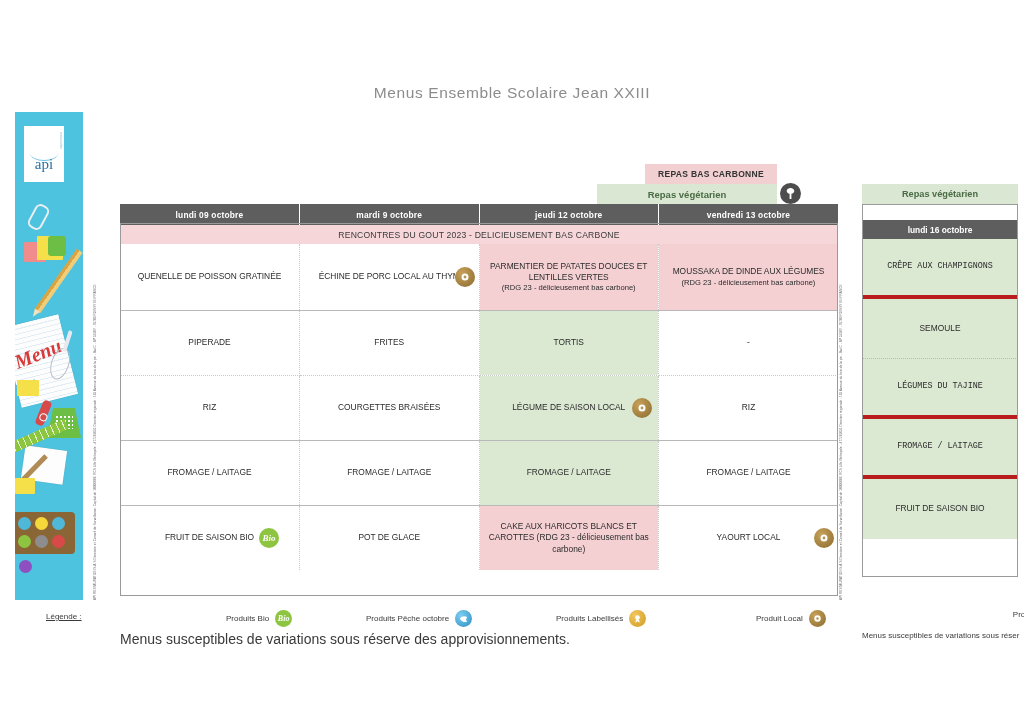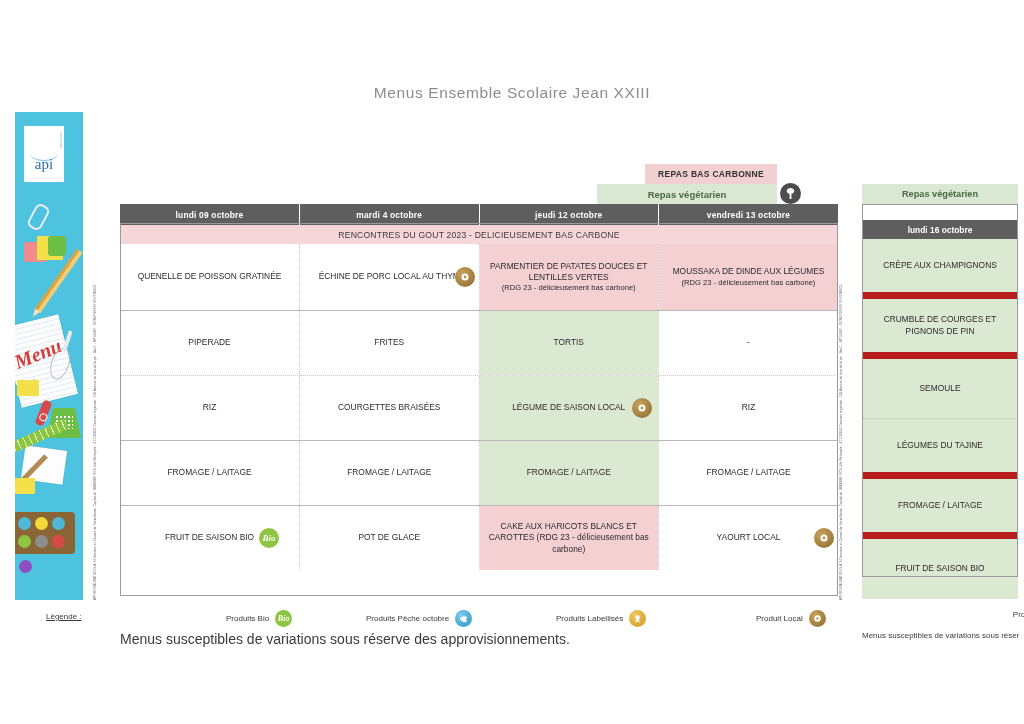--- a/index.html
+++ b/index.html
@@ -188,21 +188,21 @@
   }
   .side .day{
     height:19px;background:#5e5e5e;color:#fff;font-size:8.4px;font-weight:bold;
     display:flex;align-items:center;justify-content:center;margin-top:16px;
   }
   .side .cell{
     height:60px;background:#dbe8d2;display:flex;align-items:center;
     justify-content:center;text-align:center;font-size:8.4px;line-height:1.35;
     border-bottom:1px dotted #b2bfa9;padding:0 8px;box-sizing:border-box;
   }
-  .side .cell.solid{border-bottom:7px solid #b91c1c;}
+  .side .cell.solid{border-bottom:4px solid #b91c1c;font-family:Liberation Mono, monospace;}
   .side .cell:last-child{border-bottom:none;}
   .side-outline{
     position:absolute;left:862px;top:204px;width:156px;height:373px;
     border:1px solid #9a9a9a;box-sizing:border-box;pointer-events:none;
   }
 
   
   .legend{
     position:absolute;left:46px;top:606px;width:800px;height:36px;
   }
@@ -288,21 +288,21 @@
             <path d="M12 2c4 0 7 2.6 7 5.6 0 2.6-2.3 4.6-5.3 5V22h-3.4v-9.4C7.3 12.2 5 10.2 5 7.6 5 4.6 8 2 12 2z" fill="#ffffff"></path>
           </svg>
         </span>
       </div>
     </div>
 
     <table class="tbl">
       <thead>
         <tr>
           <th class="day">lundi 09 octobre</th>
-          <th class="day">mardi 4 octobre</th>
+          <th class="day">mardi 9 octobre</th>
           <th class="day">jeudi 12 octobre</th>
           <th class="day">vendredi 13 octobre</th>
         </tr>
       </thead>
       <tbody>
         <tr>
           <td class="banner-cell" colspan="4">RENCONTRES DU GOUT 2023 - DELICIEUSEMENT BAS CARBONE</td>
         </tr>
 
 
@@ -372,21 +372,20 @@
         </tr>
       </tbody>
     </table>
     <div class="outline"></div>
   </div>
 
   <div class="side">
     <div class="vege">Repas végétarien</div>
     <div class="day">lundi 16 octobre</div>
     <div class="cell solid">CRÊPE AUX CHAMPIGNONS</div>
-    <div class="cell solid">CRUMBLE DE COURGES ET PIGNONS DE PIN</div>
     <div class="cell">SEMOULE</div>
     <div class="cell solid">LÉGUMES DU TAJINE</div>
     <div class="cell solid">FROMAGE / LAITAGE</div>
     <div class="cell">FRUIT DE SAISON BIO</div>
   </div>
   <div class="side-outline"></div>
 
   <div class="legend">
     <div class="legende-label">Légende :</div>
 

